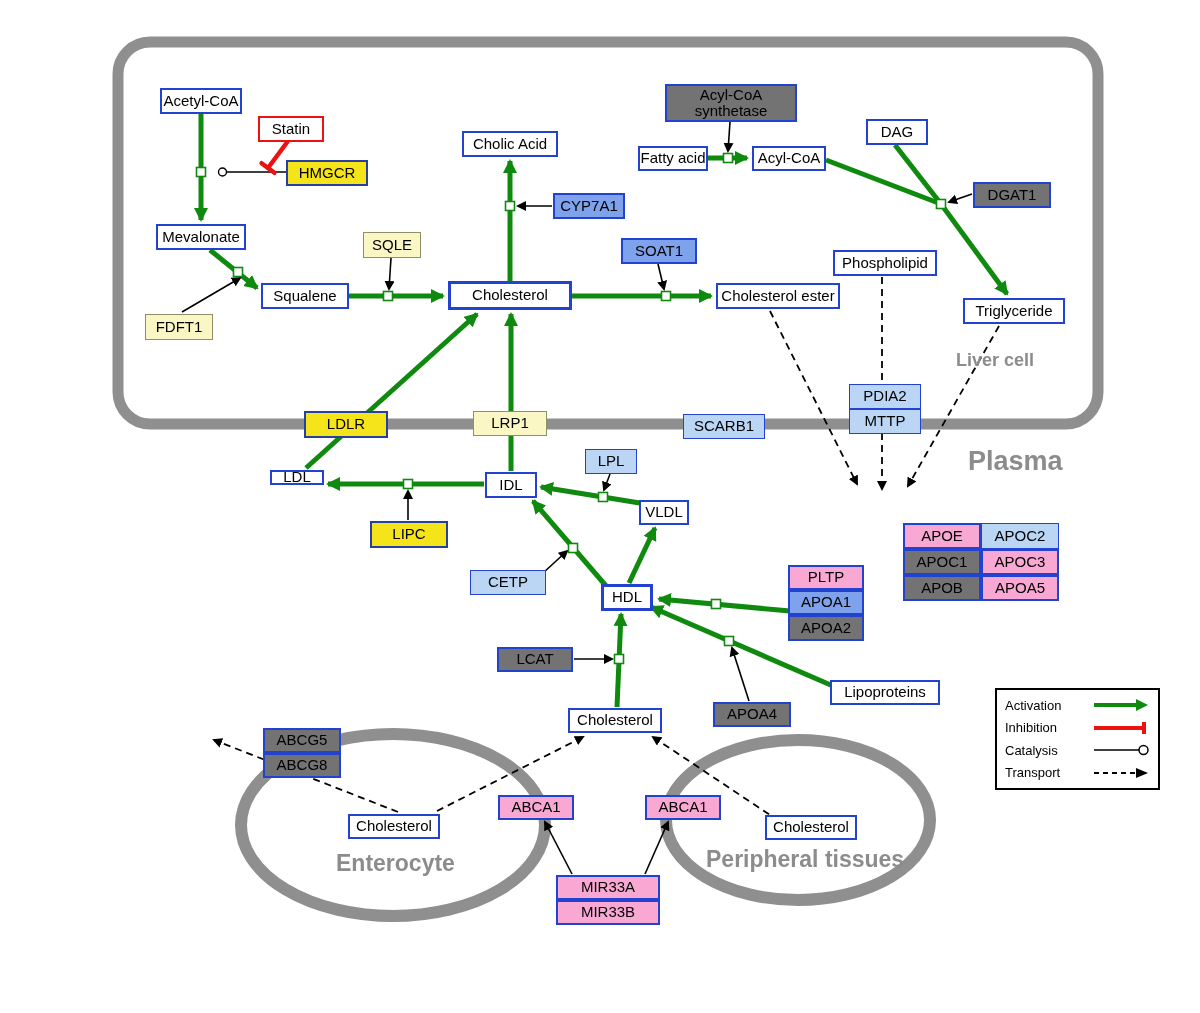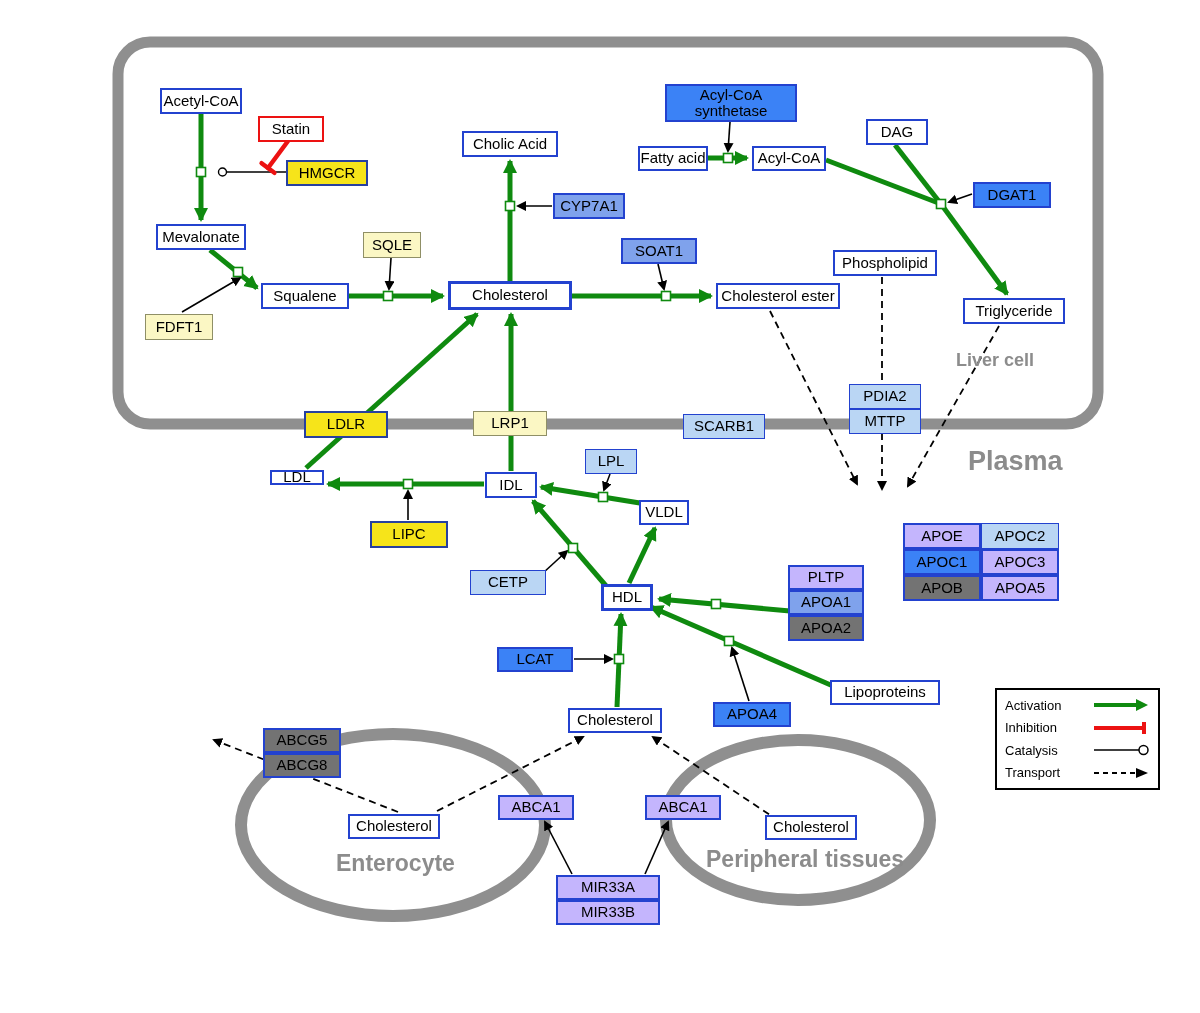--- a/index.html
+++ b/index.html
@@ -6,22 +6,22 @@
   .stage{position:relative;width:1200px;height:1013px;background:#fff;overflow:hidden;
          font-family:Liberation Sans, sans-serif}
   svg.edges{position:absolute;left:0;top:0}
   .node{position:absolute;box-sizing:border-box;display:flex;align-items:center;justify-content:center;
         text-align:center;background:#fff;border:2px solid #2342cf;font-size:15px;line-height:1.1;color:#000}
   .thick{border-width:3px}
   .red{border-color:#ec1212;border-width:2.5px}
   .yellow{background:#f6e41a;border-color:#27409f}
   .pale{background:#fbf7c4;border:1.5px solid #8f8f66}
   .sh1{background:#737373}
-  .sh2{background:#c4b5fd}
-  .sh3{background:#3b82f6}
+  .sh2{background:#f9a8d4}
+  .sh3{background:#737373}
   .sh4{background:#7fa2ec}
   .sh5{background:#bad6f4;border-width:1.5px}
   .region-label{position:absolute;font-weight:bold;color:#8c8c8c;white-space:nowrap}
   .legend{position:absolute;left:995px;top:688px;width:165px;height:102px;background:#fff;
           border:2px solid #000;box-sizing:border-box;display:flex;flex-direction:column;
           justify-content:space-around;padding:4px 8px}
   .lrow{display:flex;align-items:center;justify-content:space-between;font-size:13px;color:#000}
 </style>
 </head>
 <body>

